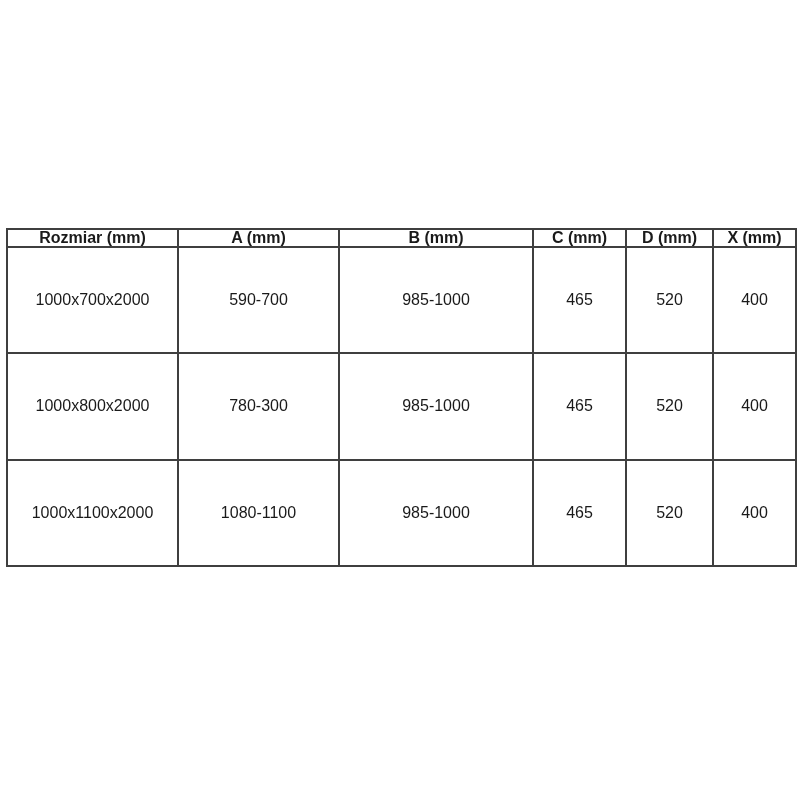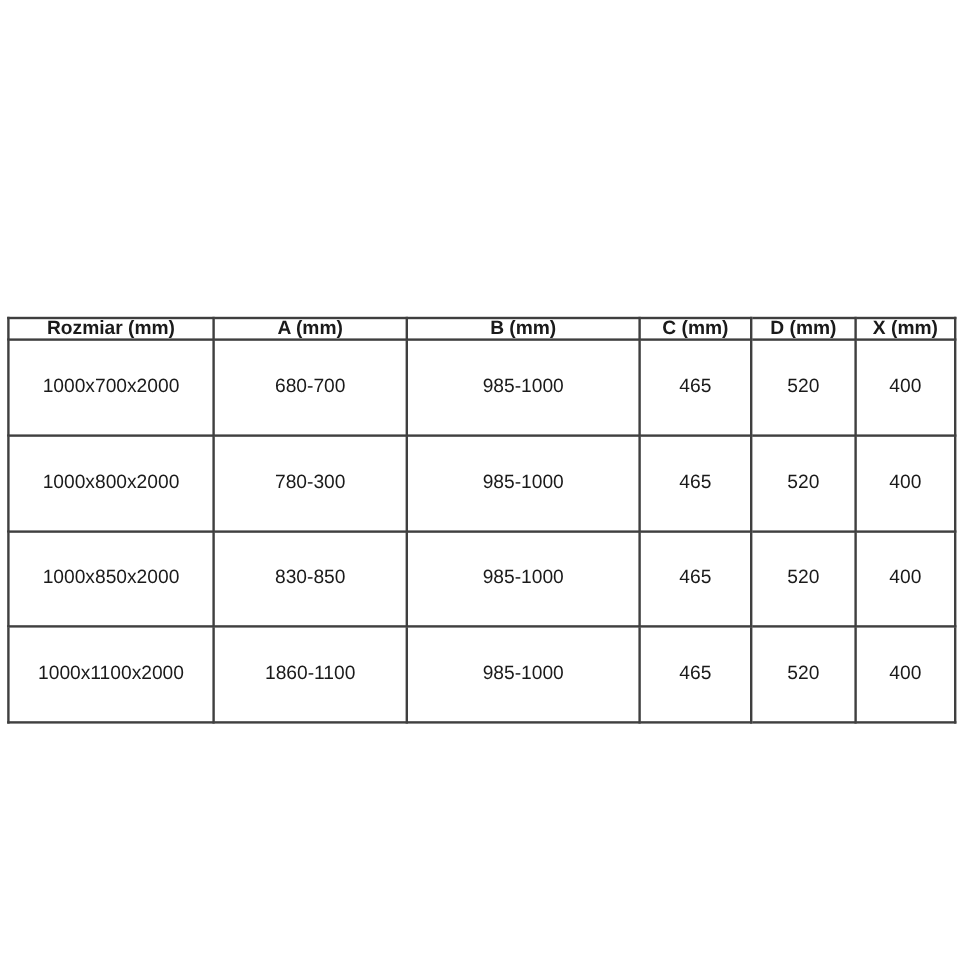--- a/index.html
+++ b/index.html
@@ -13,21 +13,20 @@
     padding: 0;
     background: var(--page-bg);
   }
   .page {
     position: relative;
     width: 800px;
     height: 688px;
     background: var(--page-bg);
     font-family: "Liberation Sans", sans-serif;
     overflow: hidden;
-    margin-top: 36px;
   }
   table.spec-table {
     position: absolute;
     left: 6px;
     top: 228px;
     width: 789px;
     height: 339px;
     border-collapse: collapse;
     table-layout: fixed;
   }
@@ -67,45 +66,37 @@
         <th>A (mm)</th>
         <th>B (mm)</th>
         <th>C (mm)</th>
         <th>D (mm)</th>
         <th>X (mm)</th>
       </tr>
     </thead>
     <tbody>
         <tr>
           <td>1000x700x2000</td>
-          <td>680-700</td>
+          <td>590-700</td>
           <td>985-1000</td>
           <td>465</td>
           <td>520</td>
           <td>400</td>
         </tr>
         <tr>
           <td>1000x800x2000</td>
           <td>780-300</td>
           <td>985-1000</td>
           <td>465</td>
           <td>520</td>
           <td>400</td>
         </tr>
         <tr>
-          <td>1000x850x2000</td>
-          <td>830-850</td>
-          <td>985-1000</td>
-          <td>465</td>
-          <td>520</td>
-          <td>400</td>
-        </tr>
-        <tr>
           <td>1000x1100x2000</td>
-          <td>1860-1100</td>
+          <td>1080-1100</td>
           <td>985-1000</td>
           <td>465</td>
           <td>520</td>
           <td>400</td>
         </tr>
       </tbody>
   </table>
 </div>
 
 </body></html>

